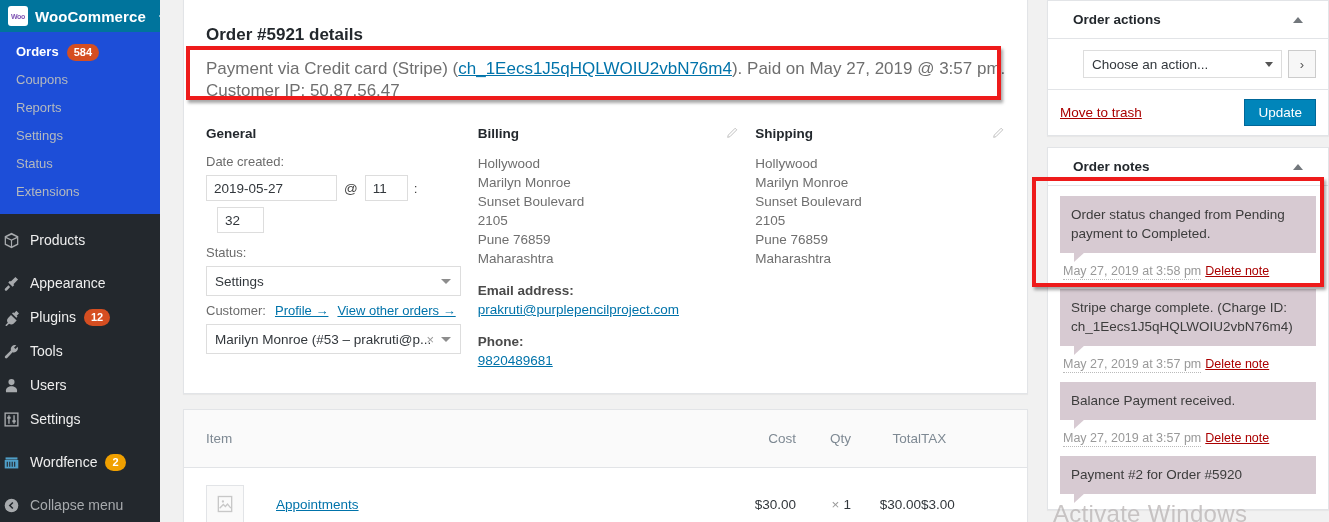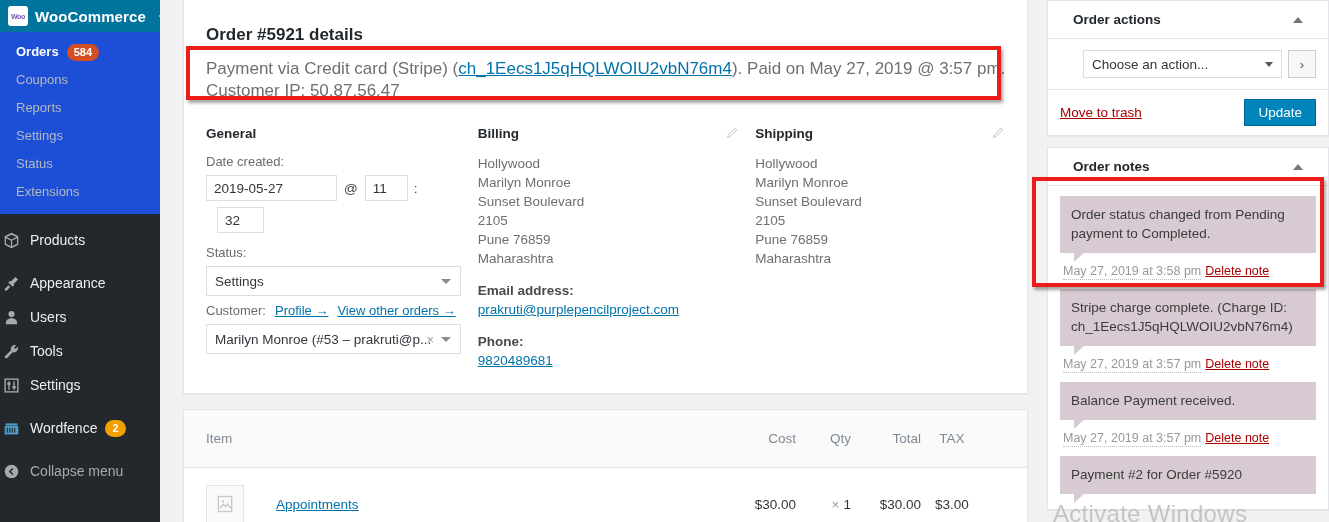--- a/index.html
+++ b/index.html
@@ -214,21 +214,21 @@
   .items-row {
     display: flex; align-items: center;
     height: 72px;
     font-size: 13.5px;
     color: #32373c;
   }
   .c-item { width: 540px; padding-left: 22px; display: flex; align-items: center; }
   .c-cost { width: 72px; text-align: right; }
   .c-qty  { width: 55px; text-align: right; }
   .c-total{ width: 70px; text-align: right; }
-  .c-tax  { width: 62px; text-align: center; }
+  .c-tax  { width: 62px; text-align: left; }
   .thumb {
     width: 38px; height: 38px;
     border: 1px solid #e2e4e7;
     background: #fafafa;
     display: flex; align-items: center; justify-content: center;
     margin-right: 32px;
     flex: 0 0 38px;
   }
   .c-item a { color: #0073aa; text-decoration: underline; }
   .qty-x { color: #999; margin-right: 4px; }
@@ -387,38 +387,47 @@
 
     <div class="menu-item">
       <span class="ico">
         <svg width="17" height="17" viewBox="0 0 20 20" fill="#a7aaad">
           <path d="M14.6 2.3 9.2 7.7l-1-1-2 2 5.1 5.1 2-2-1-1 5.4-5.4-3.1-3.1zM6.4 12.2 2.5 16c-.6.6-.6 1.5 0 2.1s1.5.6 2.1 0l3.8-3.9-2-2z"></path>
         </svg>
       </span>
       <span>Appearance</span>
     </div>
 
+    <div class="menu-item">
+      <span class="ico">
+        <svg width="17" height="17" viewBox="0 0 20 20" fill="#a7aaad">
+          <path d="M15.7 2.2 13 4.9l-1-1-1.4 1.4 5.1 5.1L17.1 9l-1-1 2.7-2.7-3.1-3.1zM9.4 7.2 6 10.6c-1.6 1.6-1.7 4-.3 5.6l-3 3L4.1 20.3l3-3c1.6 1.4 4 1.3 5.6-.3l3.4-3.4-6.7-6.4z"></path>
+        </svg>
+      </span>
+      <span>Plugins</span>
+      <span class="count-bubble">12</span>
+    </div>
+
+    <div class="menu-item">
+      <span class="ico">
+        <svg width="17" height="17" viewBox="0 0 20 20" fill="#a7aaad">
+          <path d="M17.3 4.3 14.6 7 13 5.4l2.7-2.7a5 5 0 0 0-6.5 6.2L2.6 15.3a1.6 1.6 0 0 0 2.3 2.3l6.4-6.6a5 5 0 0 0 6-6.7z"></path>
+        </svg>
+      </span>
+      <span>Tools</span>
+    </div>
 
     <div class="menu-item">
       <span class="ico">
         <svg width="17" height="17" viewBox="0 0 20 20" fill="#a7aaad">
           <circle cx="10" cy="6" r="3.6"></circle>
           <path d="M10 11c-3.6 0-6.5 2.1-6.5 4.7V18h13v-2.3c0-2.6-2.9-4.7-6.5-4.7z"></path>
         </svg>
       </span>
       <span>Users</span>
-    </div>
-
-    <div class="menu-item">
-      <span class="ico">
-        <svg width="17" height="17" viewBox="0 0 20 20" fill="#a7aaad">
-          <path d="M17.3 4.3 14.6 7 13 5.4l2.7-2.7a5 5 0 0 0-6.5 6.2L2.6 15.3a1.6 1.6 0 0 0 2.3 2.3l6.4-6.6a5 5 0 0 0 6-6.7z"></path>
-        </svg>
-      </span>
-      <span>Tools</span>
     </div>
 
     <div class="menu-item">
       <span class="ico">
         <svg width="17" height="17" viewBox="0 0 20 20" fill="none" stroke="#a7aaad" stroke-width="1.6">
           <rect x="2.5" y="2.5" width="15" height="15"></rect>
           <path d="M7 5v10M13 5v10"></path>
           <path d="M5 8h4M11 12h4" stroke-width="2.2"></path>
         </svg>
       </span>

